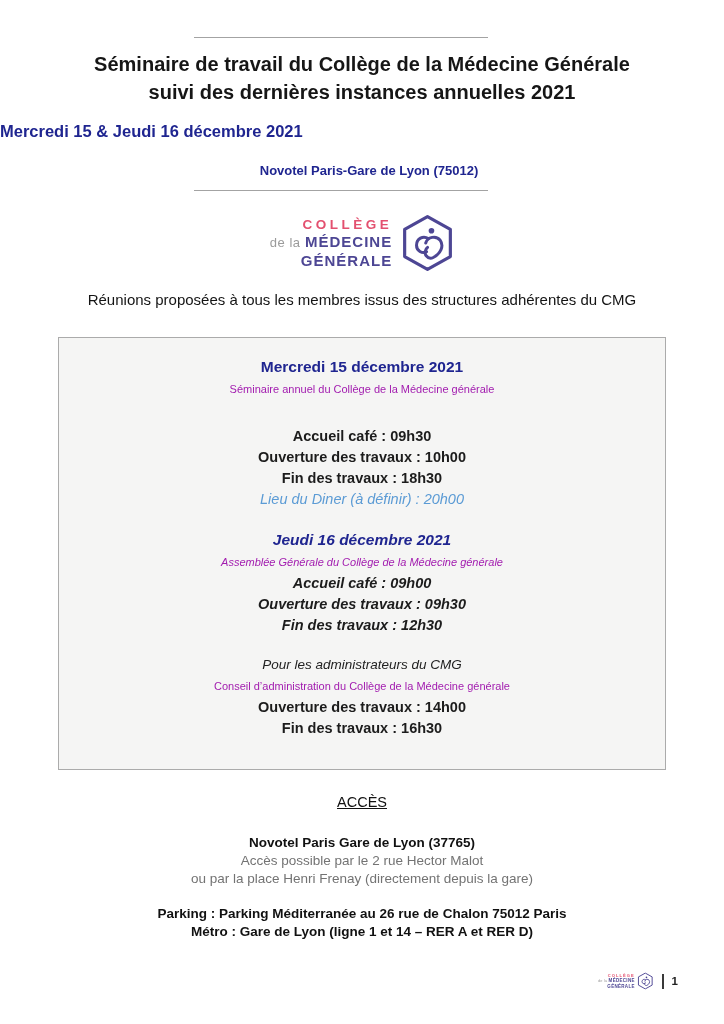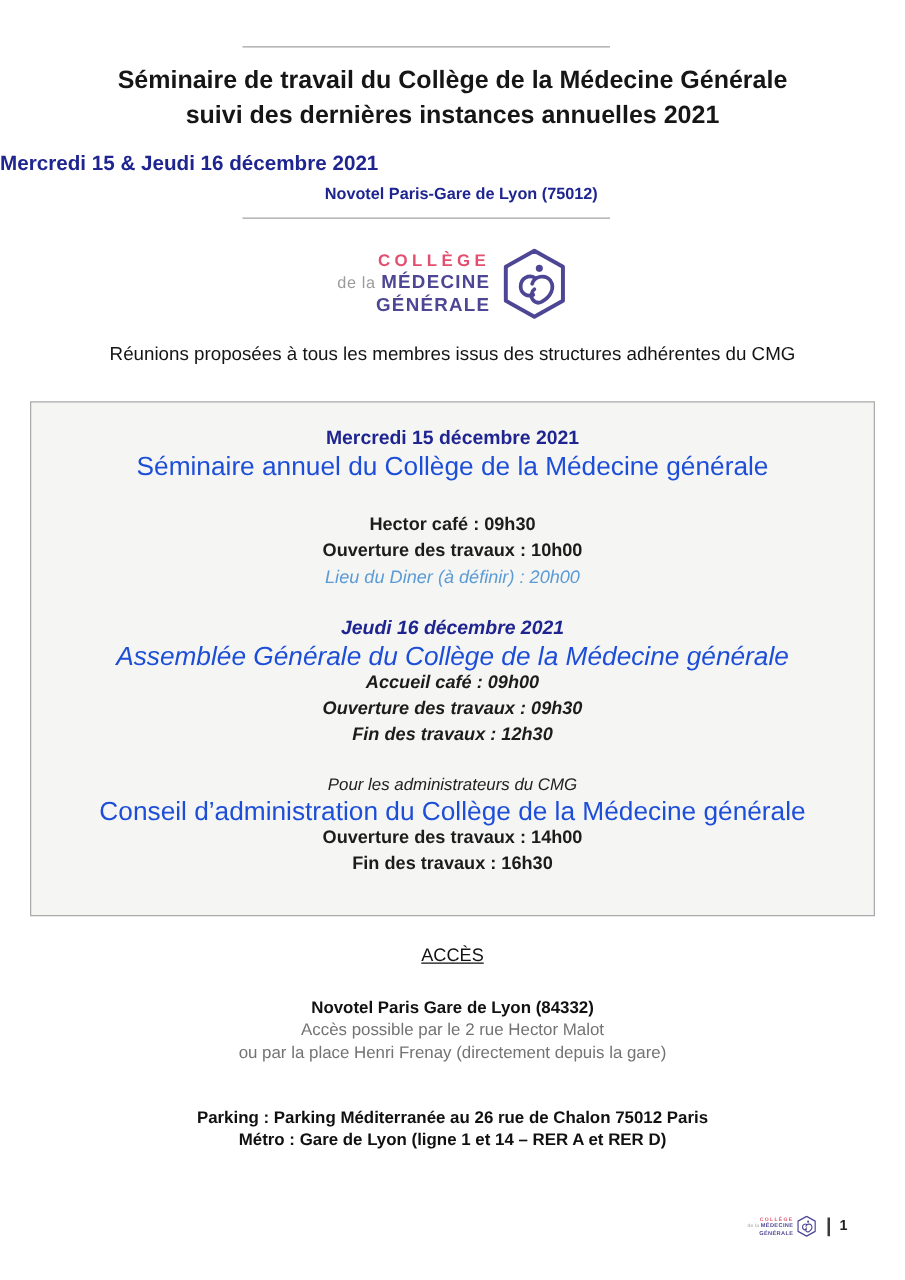--- a/index.html
+++ b/index.html
@@ -21,21 +21,21 @@
   .doc-title{
     margin:12px 30px 16px;
     text-align:center;
     font-size:20px;line-height:28px;font-weight:bold;color:#161616;
   }
   .date-header{
     margin-top:16px;text-align:left;
     font-size:16.5px;font-weight:bold;color:#1f2590;
   }
   .venue-line{
-    margin-top:6px;text-align:center;
+    margin-top:22px;text-align:center;
     font-size:13px;font-weight:bold;color:#1f2590;padding-left:14px;
   }
   
   .logo{
     display:flex;align-items:center;justify-content:flex-end;
     gap:9px;width:max-content;
   }
   .logo-main-wrap{margin-top:23px;display:flex;justify-content:center;}
   .logo-text{text-align:right;line-height:1.18;}
   .logo-l1{
@@ -48,47 +48,47 @@
   }
   .hex-icon{display:block;}
   
   .intro{
     margin-top:19px;text-align:center;
     font-size:15px;color:#141414;
   }
   
   .schedule-box{
     box-sizing:border-box;
-    width:676px;margin:29px auto 0;
+    width:608px;margin:29px auto 0;
     border:1px solid #ababab;
     background:#f5f5f4;
     padding:18px 12px 30px;
     text-align:center;
   }
   .s-date{font-size:15.5px;font-weight:bold;color:#1f2590;line-height:21px;}
-  .s-sub{font-size:21px;color:#1d4ed8;line-height:21px;margin-top:2px;}
+  .s-sub{font-size:11px;color:#a21caf;line-height:21px;margin-top:2px;}
   .s-lines{font-size:14.5px;font-weight:bold;color:#1c1c1c;line-height:21px;}
   .gap-lg{margin-top:26px;}
   .s-note{font-size:14.5px;font-style:italic;color:#5b9bd5;line-height:21px;}
   .session-2{margin-top:19px;font-style:italic;}
   .session-3{margin-top:20px;}
   .s-pre{font-size:13.5px;font-style:italic;color:#222;line-height:18px;text-align:center;}
   
   .access-heading{
     margin-top:24px;text-align:center;
     font-size:14.5px;font-weight:normal;text-decoration:underline;color:#111;
   }
   .access-venue{
     margin-top:24px;text-align:center;
     font-size:13.5px;font-weight:bold;line-height:18px;color:#111;
   }
   .access-line{
     text-align:center;font-size:13.5px;line-height:18px;color:#737373;
   }
-  .transport{margin-top:34px;}
+  .transport{margin-top:17px;}
   .transport-line{
     text-align:center;font-size:13.5px;font-weight:bold;line-height:18px;color:#111;
   }
   
   .footer{
     position:absolute;right:46px;bottom:30px;
     display:flex;align-items:center;gap:8px;height:26px;
   }
   .footer-logo-wrap{position:relative;width:66px;height:26px;}
   .logo-small{
@@ -136,22 +136,23 @@
   </div>
 
   <div class="intro">Réunions proposées à tous les membres issus des structures adhérentes du CMG</div>
 
   <div class="schedule-box">
 
     <div class="session">
       <div class="s-date">Mercredi 15 décembre 2021</div>
       <div class="s-sub">Séminaire annuel du Collège de la Médecine générale</div>
       <div class="s-lines gap-lg">
-        <div>Hector café : 09h30</div>
+        <div>Accueil café : 09h30</div>
         <div>Ouverture des travaux : 10h00</div>
+        <div>Fin des travaux : 18h30</div>
       </div>
       <div class="s-note">Lieu du Diner (à définir) : 20h00</div>
     </div>
 
     <div class="session session-2">
       <div class="s-date">Jeudi 16 décembre 2021</div>
       <div class="s-sub">Assemblée Générale du Collège de la Médecine générale</div>
       <div class="s-lines">
         <div>Accueil café : 09h00</div>
         <div>Ouverture des travaux : 09h30</div>
@@ -165,21 +166,21 @@
       <div class="s-lines">
         <div>Ouverture des travaux : 14h00</div>
         <div>Fin des travaux : 16h30</div>
       </div>
     </div>
 
   </div>
 
   <div class="access-heading">ACCÈS</div>
 
-  <div class="access-venue">Novotel Paris Gare de Lyon (84332)</div>
+  <div class="access-venue">Novotel Paris Gare de Lyon (37765)</div>
   <div class="access-line">Accès possible par le 2 rue Hector Malot</div>
   <div class="access-line">ou par la place Henri Frenay (directement depuis la gare)</div>
 
   <div class="transport">
     <div class="transport-line">Parking : Parking Méditerranée au 26 rue de Chalon 75012 Paris</div>
     <div class="transport-line">Métro : Gare de Lyon (ligne 1 et 14 – RER A et RER D)</div>
   </div>
 
   <div class="footer">
     <div class="footer-logo-wrap">

